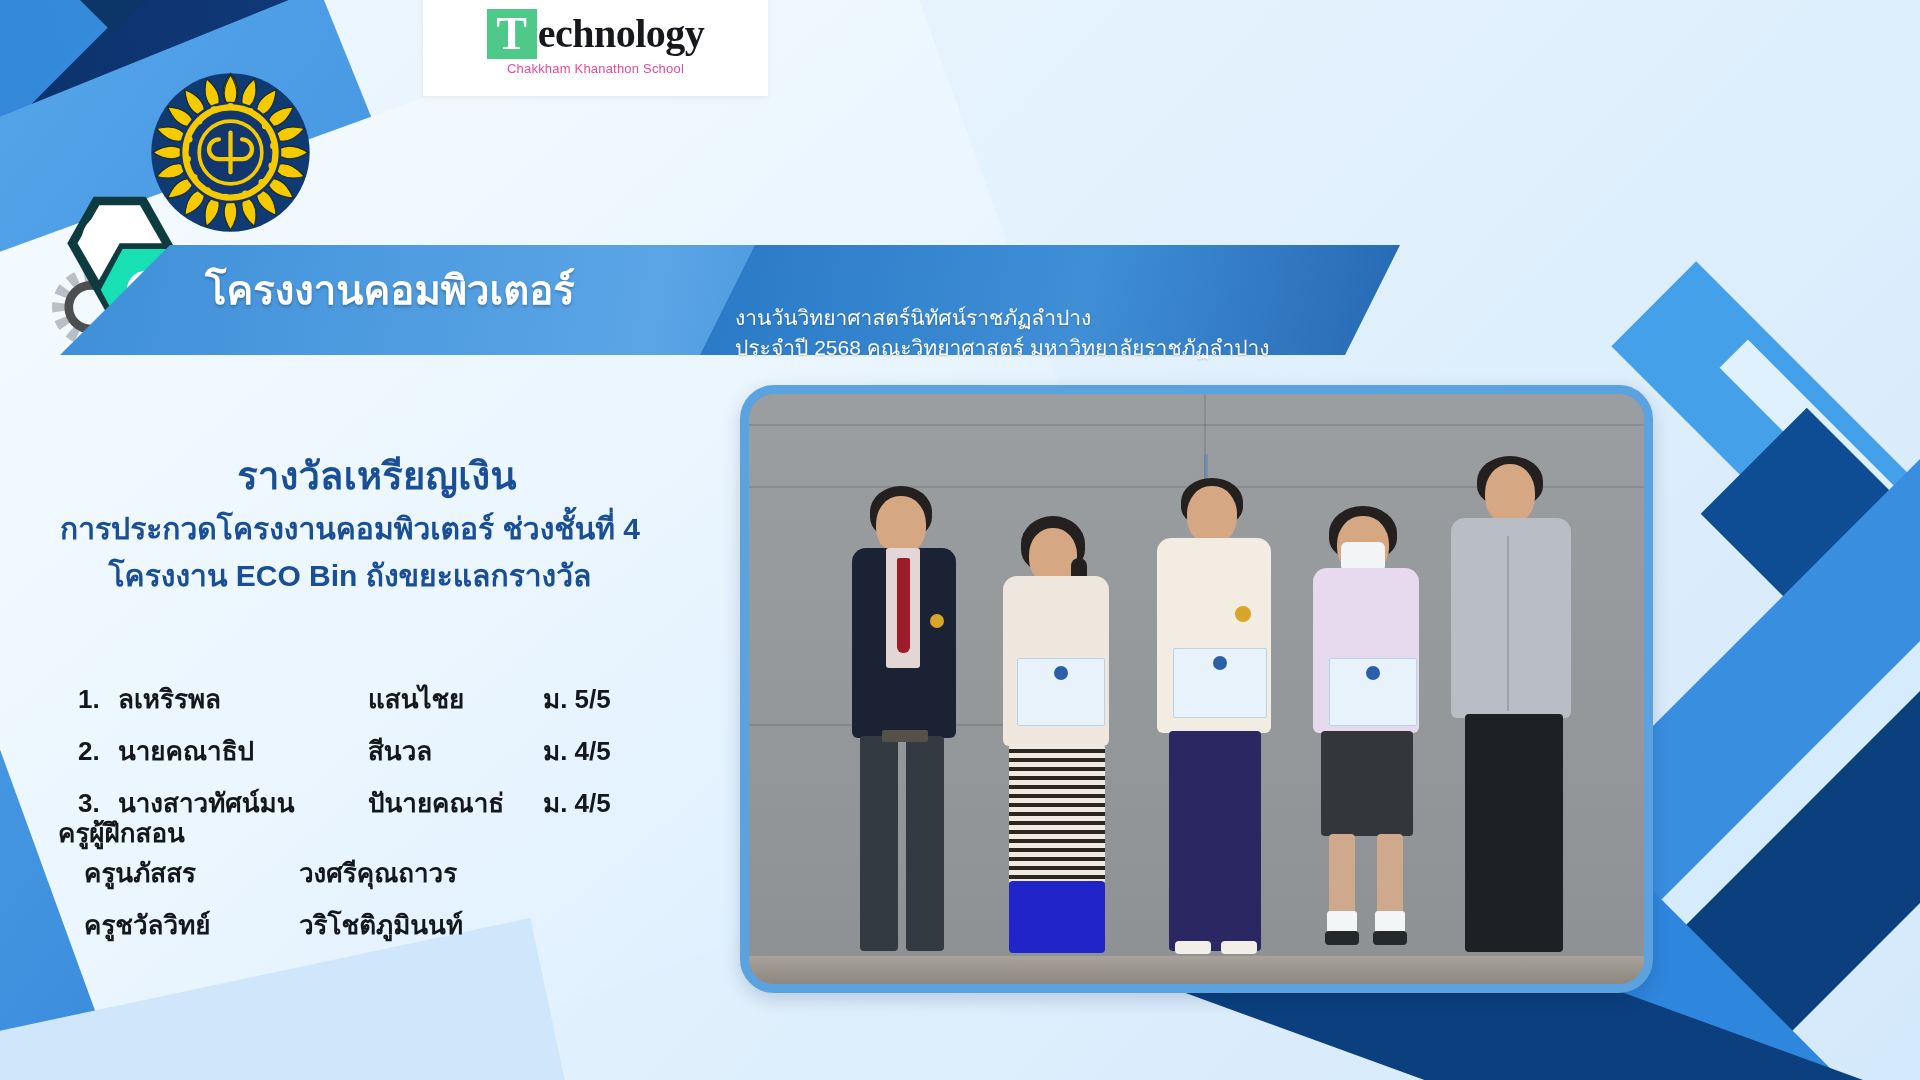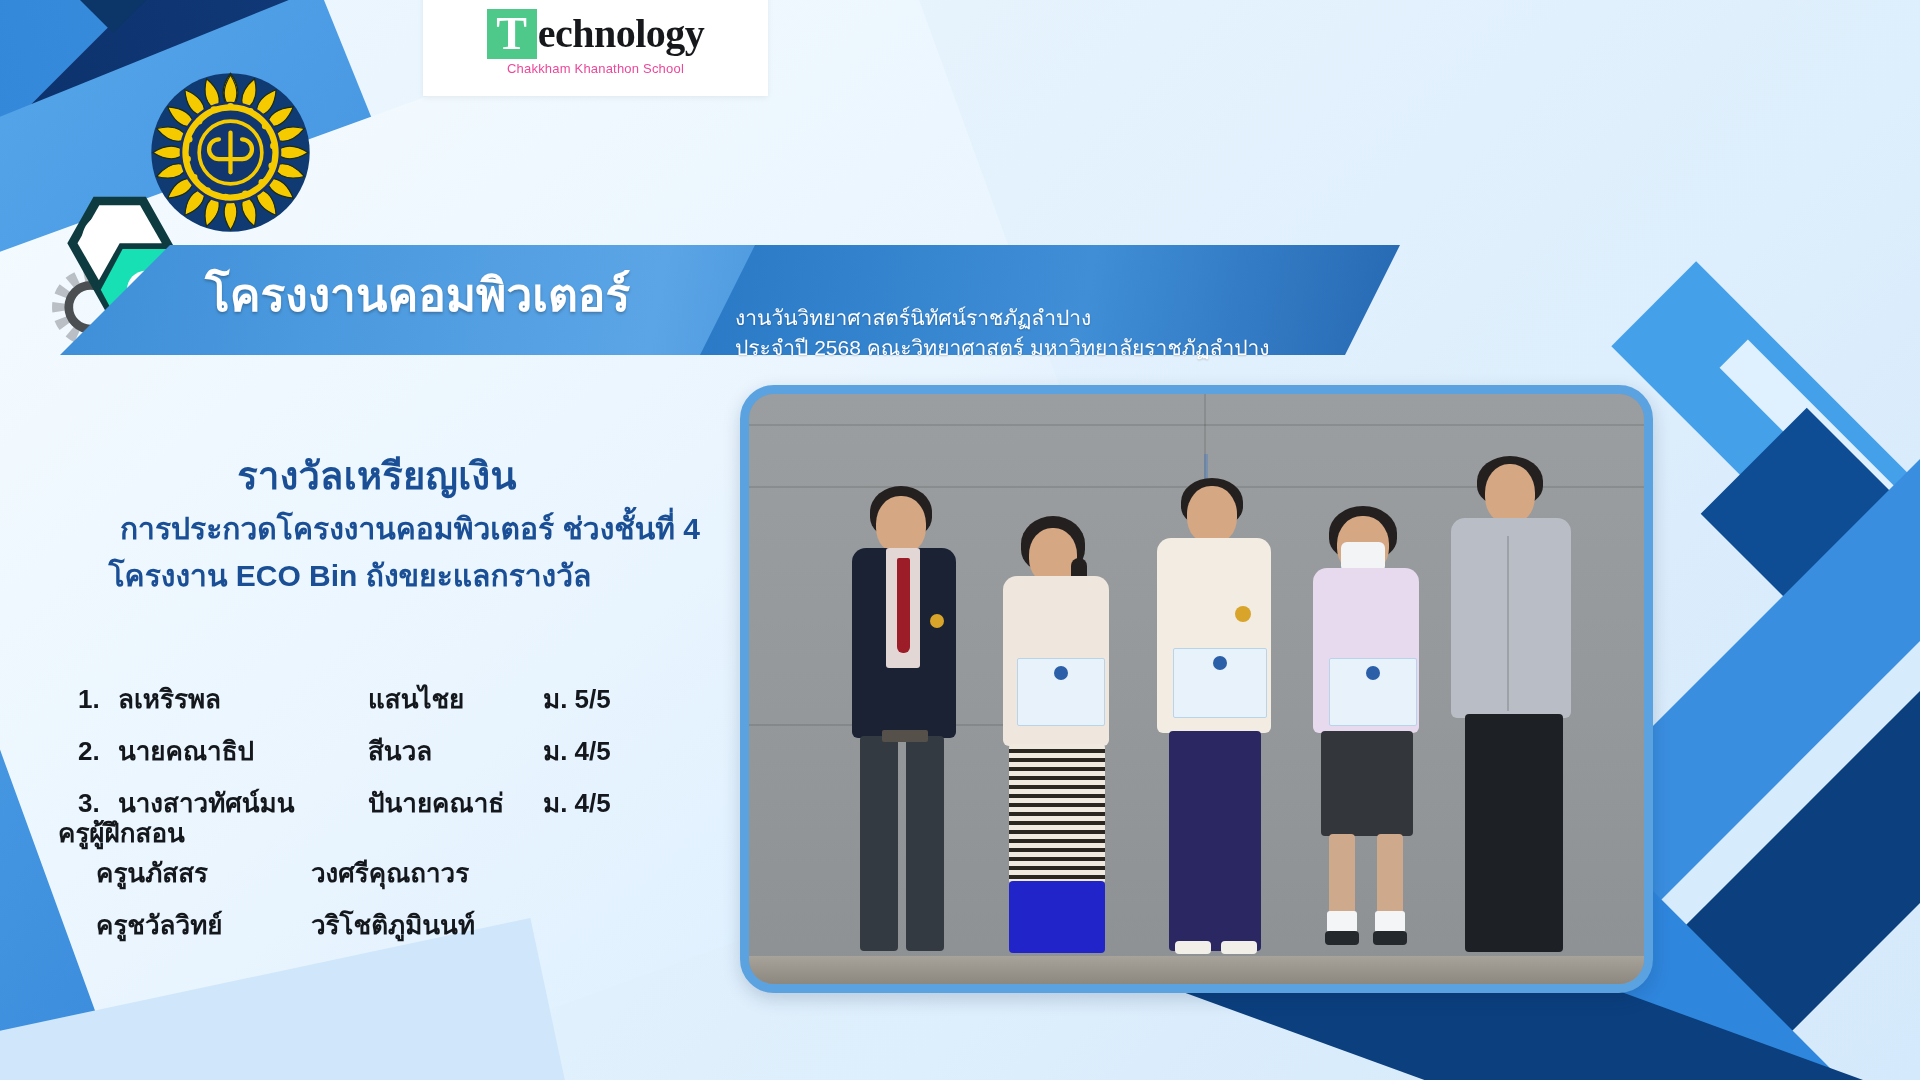--- a/index.html
+++ b/index.html
@@ -98,21 +98,21 @@
 
   
   .band2{
     position:absolute;left:60px;top:245px;width:1330px;height:110px;
     background:linear-gradient(100deg,#3e8fd8 0%,#5ba5e6 45%,#2f7ecb 75%,#1a5fa8 100%);
     clip-path:polygon(110px 0,1330px 0,1230px 110px,0 110px);
     display:flex;align-items:center;
   }
   .band2-title{
     position:absolute;left:205px;top:258px;
-    color:#ffffff;font-size:46px;font-weight:bold;white-space:nowrap;
+    color:#ffffff;font-size:40px;font-weight:bold;white-space:nowrap;
     text-shadow:0 2px 3px rgba(0,0,0,.25);
   }
   .band2-wedge{
     position:absolute;left:700px;top:245px;width:700px;height:110px;
     background:linear-gradient(100deg,#2a79c6 0%,#3f8ed6 55%,#2769b3 100%);
     clip-path:polygon(55px 0,700px 0,645px 110px,0 110px);
   }
   .band2-right{
     position:absolute;left:735px;top:255px;color:#ffffff;
     font-size:21px;line-height:1.45;white-space:nowrap;
@@ -123,38 +123,38 @@
   
   .crest{position:absolute;left:148px;top:70px;width:165px;height:165px;}
   .hexlogo{position:absolute;left:38px;top:185px;width:175px;height:160px;}
 
   
   .award-title{
     position:absolute;left:0px;top:445px;width:690px;text-align:center;
     color:#1a4f96;font-weight:bold;font-size:38px;letter-spacing:.3px;margin-left:32px;
   }
   .award-l2{
-    position:absolute;left:0px;top:505px;width:700px;text-align:right;
+    position:absolute;left:0px;top:505px;width:700px;text-align:center;
     color:#1a4f96;font-weight:bold;font-size:30px;
   }
   .award-l3{
     position:absolute;left:0px;top:552px;width:700px;text-align:center;
     color:#1a4f96;font-weight:bold;font-size:30px;
   }
 
   .members{position:absolute;left:78px;top:678px;width:660px;color:#14181d;}
   .member-row{
     display:grid;grid-template-columns:40px 250px 175px 110px;
     align-items:baseline;font-size:26px;font-weight:bold;margin-bottom:11px;
   }
   .m-num{text-align:left;}
   .teachers-head{
     position:absolute;left:58px;top:812px;font-size:26px;font-weight:bold;color:#14181d;
   }
-  .teachers{position:absolute;left:96px;top:852px;width:600px;color:#14181d;}
+  .teachers{position:absolute;left:84px;top:852px;width:600px;color:#14181d;}
   .teacher-row{
     display:grid;grid-template-columns:215px 330px;
     font-size:26px;font-weight:bold;margin-bottom:11px;
   }
 
   
   .photo-frame{
     position:absolute;left:740px;top:385px;width:895px;height:590px;
     border:9px solid #5ba2e0;border-radius:34px;background:#8f9498;
     overflow:hidden;box-shadow:0 6px 18px rgba(10,40,80,.18);

